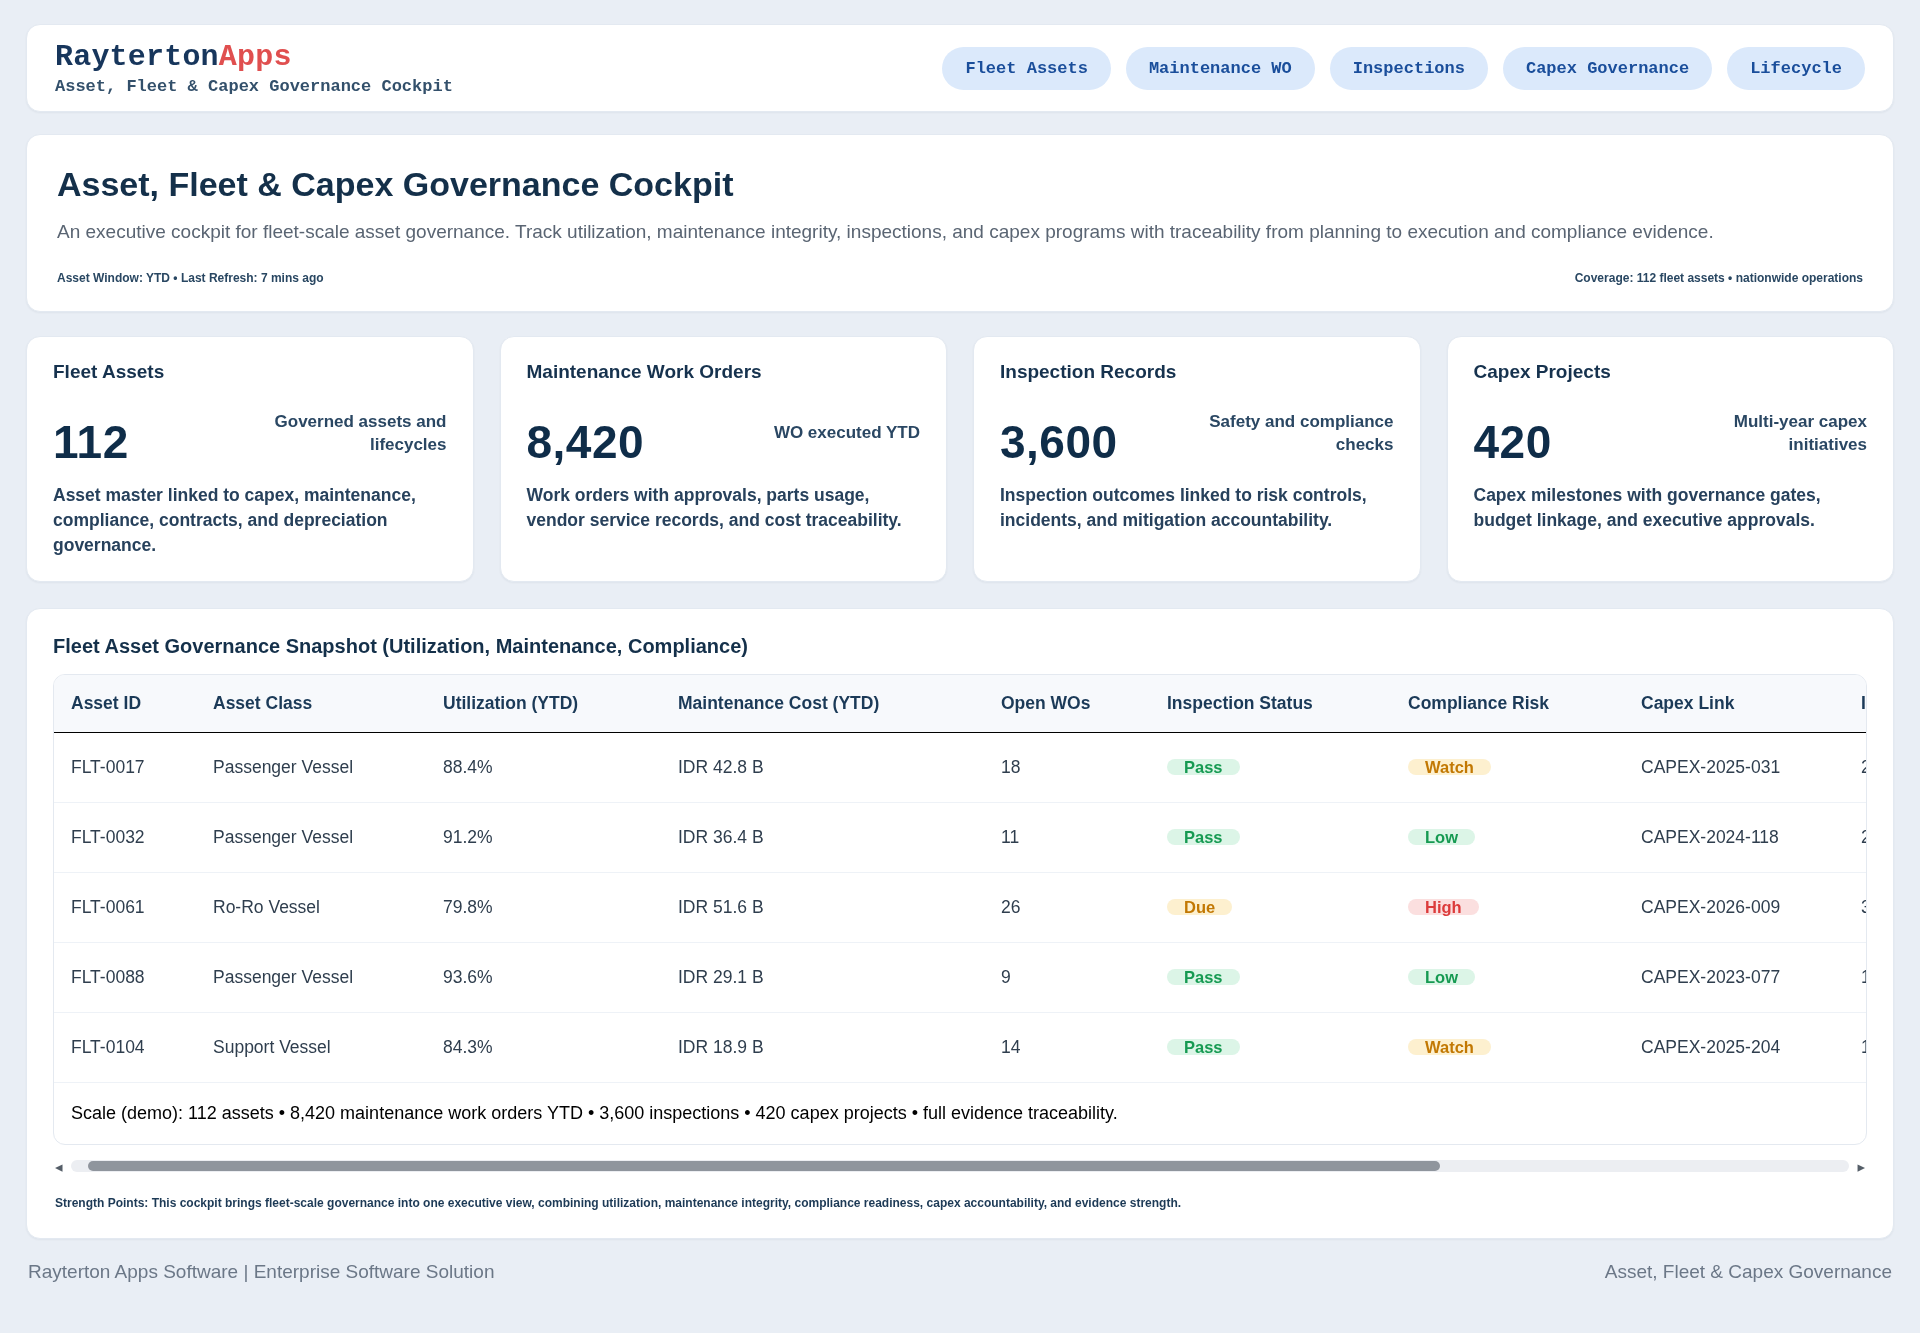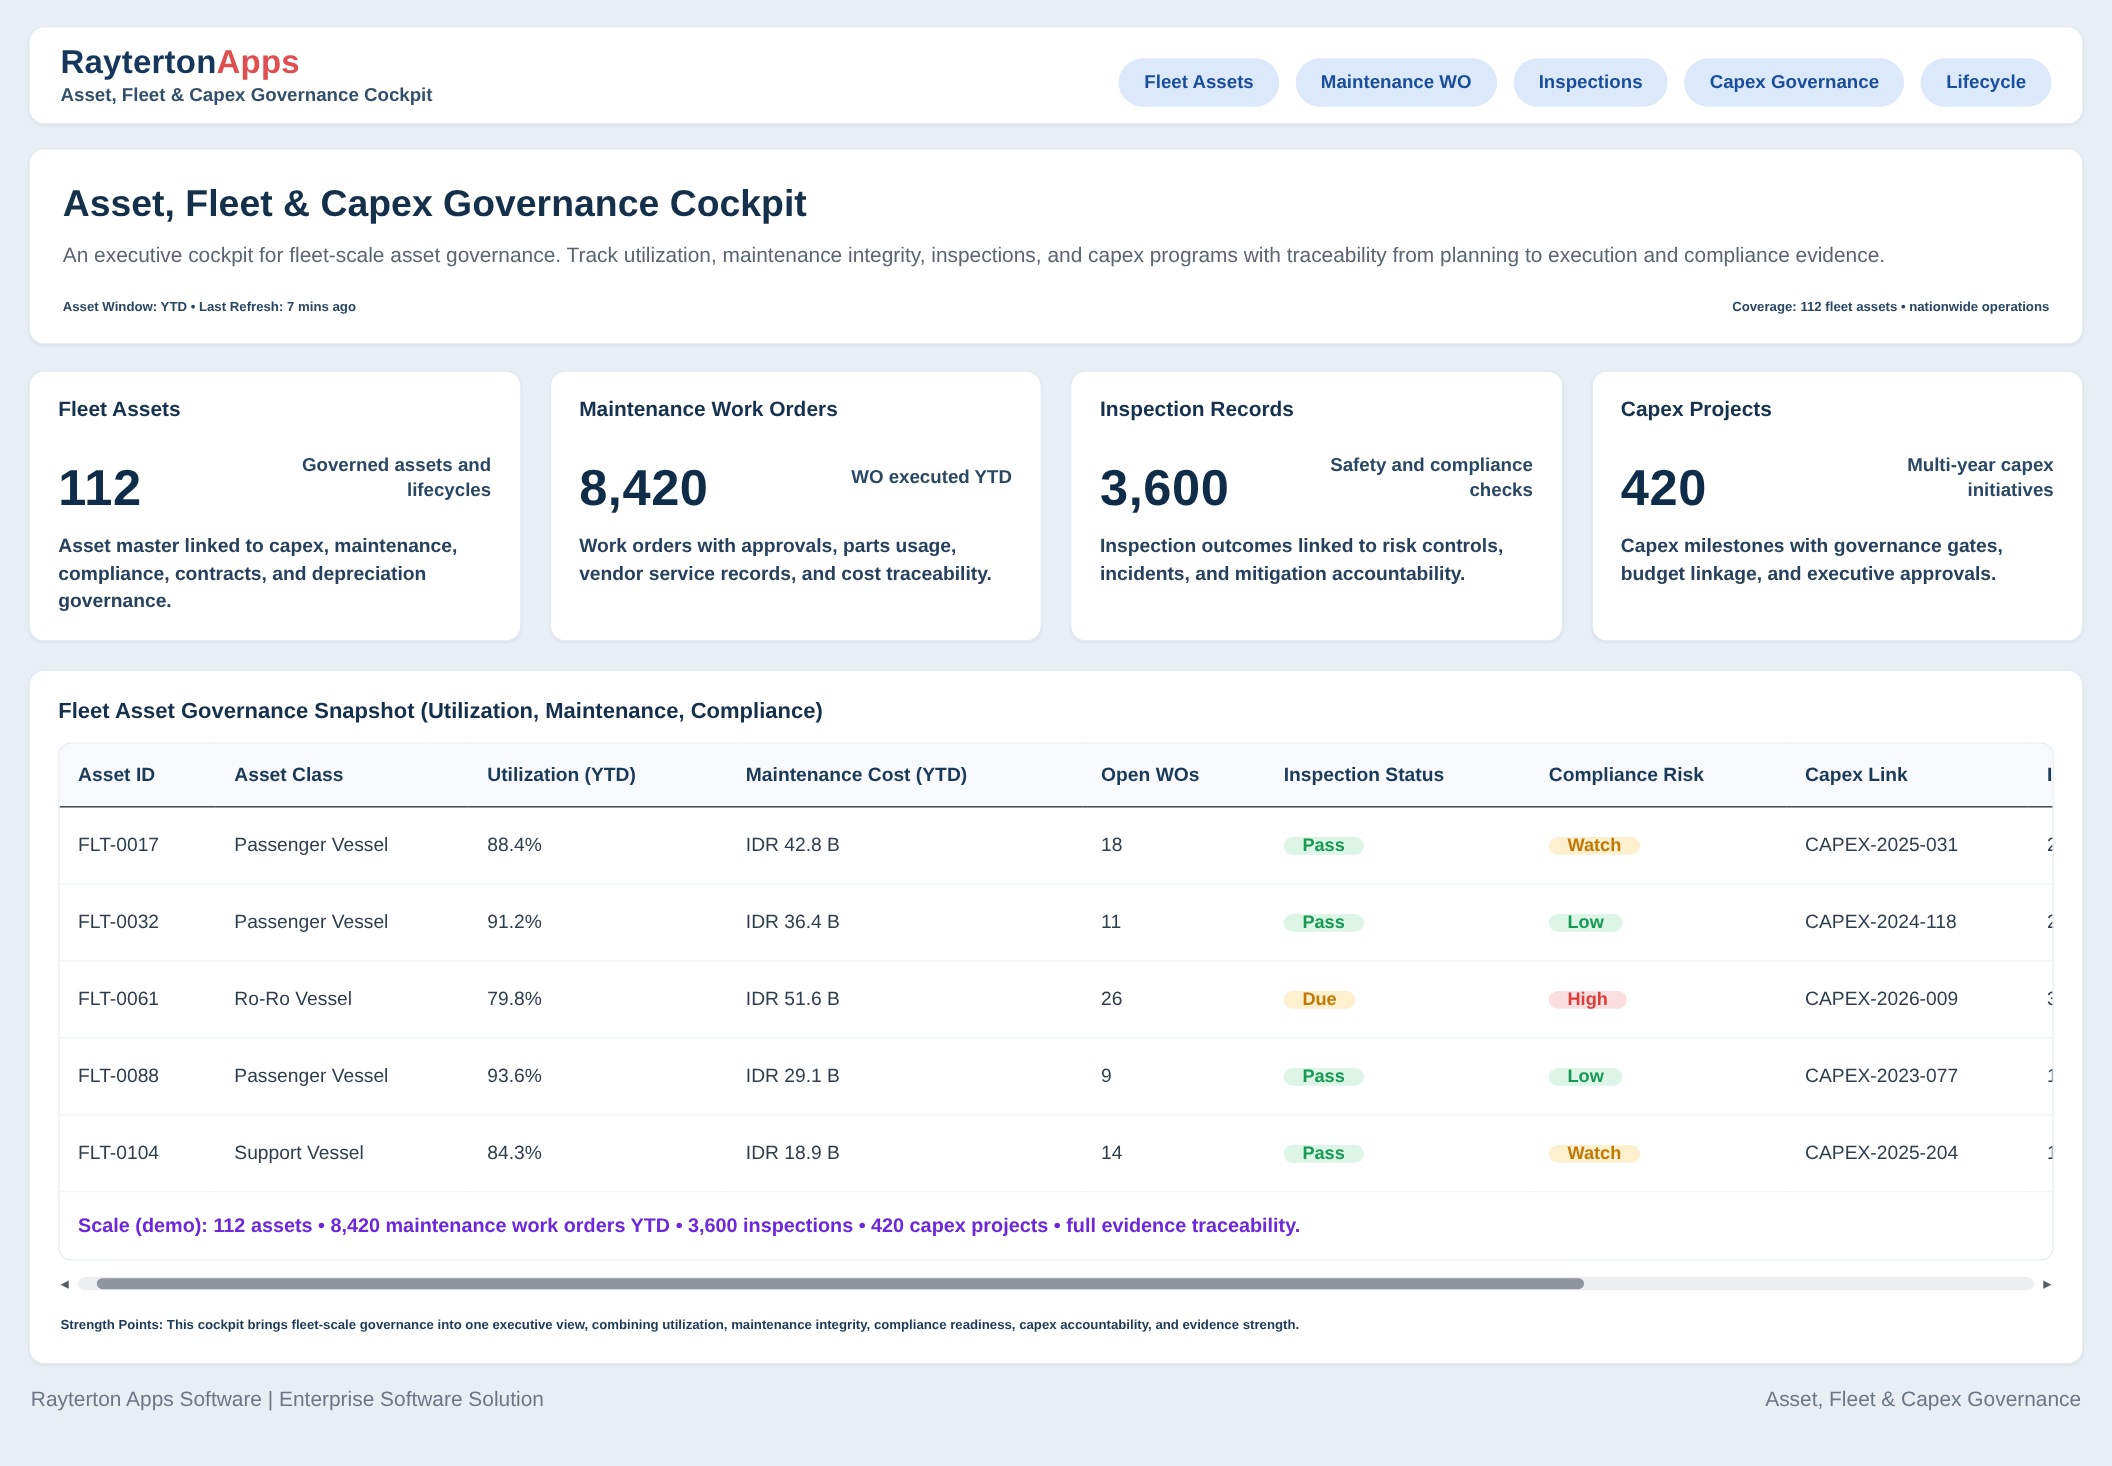--- a/index.html
+++ b/index.html
@@ -14,22 +14,22 @@
   .page { padding: 24px 26px 10px; }
   .card {
     background: #ffffff;
     border: 1px solid #e3e9f1;
     border-radius: 14px;
     box-shadow: 0 1px 2px rgba(16,42,67,.05);
   }
 
   
   .topbar {
-    display: flex; justify-content: space-between; align-items: flex-end;
-    padding: 15px 28px; margin-bottom: 22px;
+    display: flex; justify-content: space-between; align-items: center;
+    padding: 15px 28px; margin-bottom: 22px; font-family: Liberation Mono, monospace;
   }
   .brand-name { font-size: 30px; font-weight: bold; color: #17365c; letter-spacing: .2px; }
   .brand-name .accent { color: #e04f4f; }
   .brand-tagline { font-size: 17px; font-weight: bold; color: #33506b; margin-top: 3px; }
   .nav { display: flex; gap: 15px; }
   .nav-pill {
     background: #dbe9fb; color: #1a4e9b;
     font-weight: bold; font-size: 17px;
     padding: 12px 23px; border-radius: 26px;
     cursor: pointer; white-space: nowrap;
@@ -59,21 +59,21 @@
   .table-box { border: 1px solid #e4e9f0; border-radius: 12px; overflow: hidden; }
   .table-wrap { overflow: hidden; width: 100%; }
   table { border-collapse: collapse; table-layout: fixed; width: 2010px; }
   th, td { text-align: left; padding: 18px 17px; font-size: 17.5px; white-space: nowrap; }
   thead th { background: #f7f9fc; color: #1b3a58; font-weight: bold; border-bottom: 1px solid #000000; }
   tbody td { border-bottom: 1px solid #eef2f7; color: #2f3e4e; padding-top: 24px; padding-bottom: 24px; }
   .badge {
     display: inline-block; font-size: 16.5px; font-weight: bold;
     padding: 0 17px; border-radius: 18px; line-height: 1;
   }
-  .scale-note { padding: 20px 17px; font-size: 18px; font-weight: bold; color: #6d28d9; }
+  .scale-note { padding: 20px 17px; font-size: 18px; font-weight: normal; color: #000000; }
 
   
   .scrollbar { display: flex; align-items: center; gap: 8px; margin: 14px 2px 18px; }
   .sb-arrow { color: #555e68; font-size: 15px; line-height: 1; cursor: pointer; user-select: none; }
   .sb-track { flex: 1; height: 12px; background: #eceef2; border-radius: 6px; position: relative; }
   .sb-thumb { position: absolute; left: 1%; top: 1px; width: 76%; height: 10px; background: #8f959d; border-radius: 6px; cursor: grab; }
 
   .strength { font-size: 12px; font-weight: bold; color: #1d3a56; padding: 4px 2px 14px; }
 
   

